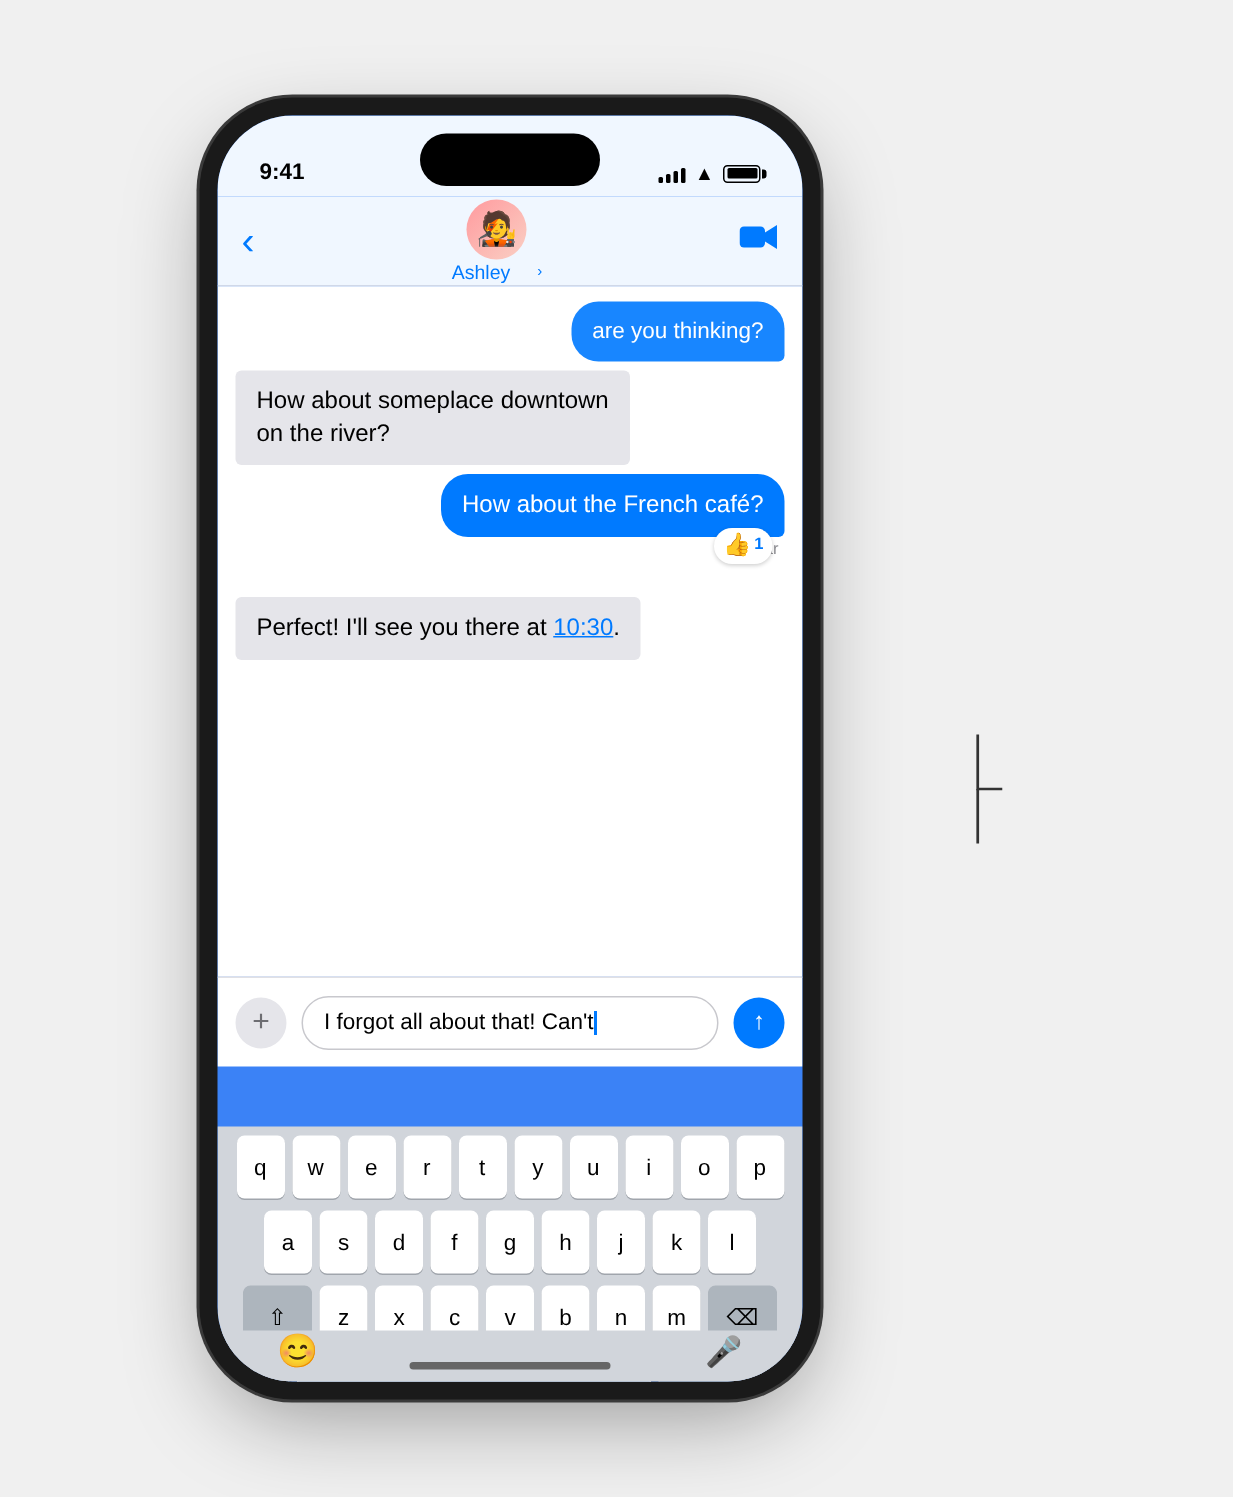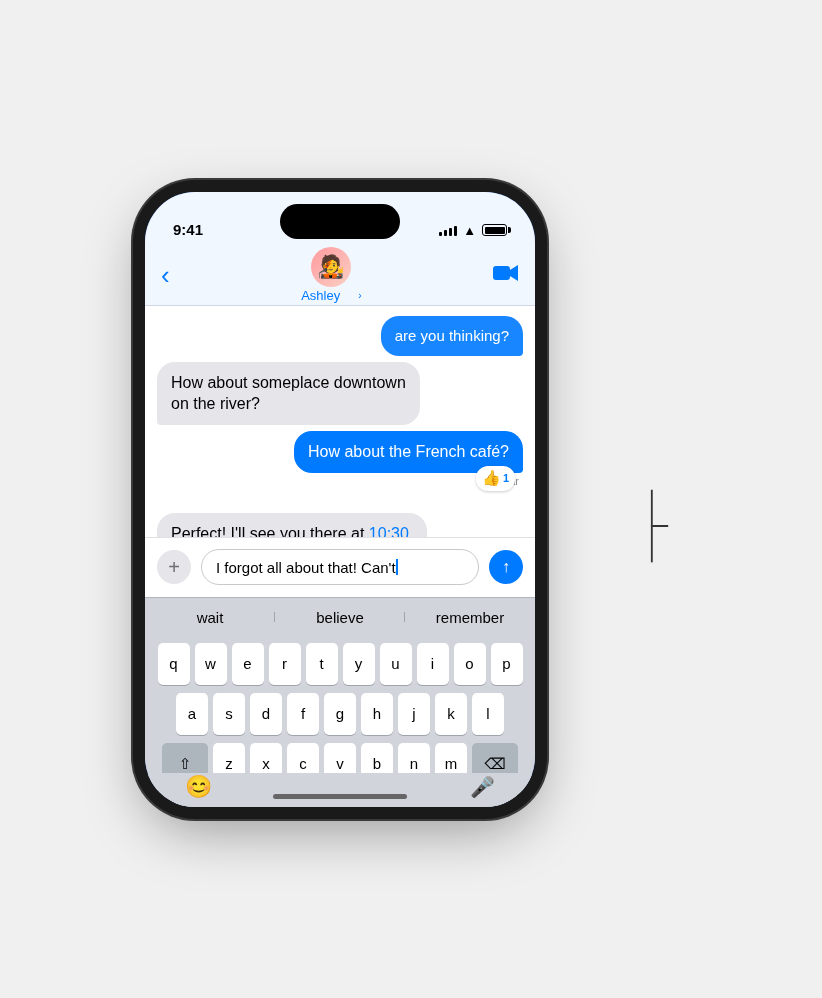--- a/index.html
+++ b/index.html
@@ -18,21 +18,21 @@
       position: relative;
       width: 680px;
       height: 998px;
       display: flex;
       align-items: center;
       justify-content: center;
     }
 
     .phone-frame {
       width: 390px;
-      height: 615px;
+      height: 844px;
       background: #3b82f6;
       border-radius: 50px;
       position: relative;
       overflow: hidden;
       box-shadow: 0 0 0 12px #1a1a1a, 0 0 0 14px #3a3a3a, 0 20px 60px rgba(0,0,0,0.4);
     }
 
     
     .dynamic-island {
       position: absolute;
@@ -191,21 +191,21 @@
       overflow: hidden;
       display: flex;
       flex-direction: column;
       padding: 10px 12px;
       gap: 6px;
     }
 
     .bubble {
       max-width: 75%;
       padding: 10px 14px;
-      border-radius: 18px;
+      border-radius: 4px;
       font-size: 16px;
       line-height: 1.35;
       position: relative;
     }
 
     .bubble-received {
       background: #e5e5ea;
       color: #000;
       align-self: flex-start;
       border-bottom-left-radius: 4px;
@@ -544,25 +544,20 @@
       </div>
       <div class="input-field">
         <span>I forgot all about that! Can't</span>
           <span class="input-cursor"></span>
       </div>
       <div class="input-send">
         <span>↑</span>
       </div>
     </div>
 
-    <div class="predictive-bar">
-      <span class="predictive-word">wait</span>
-      <span class="predictive-word">believe</span>
-      <span class="predictive-word">remember</span>
-    </div>
 
     <div class="keyboard">
 
       <div class="key-row">
         <div class="key key-letter">q</div>
         <div class="key key-letter">w</div>
         <div class="key key-letter">e</div>
         <div class="key key-letter">r</div>
         <div class="key key-letter">t</div>
         <div class="key key-letter">y</div>

